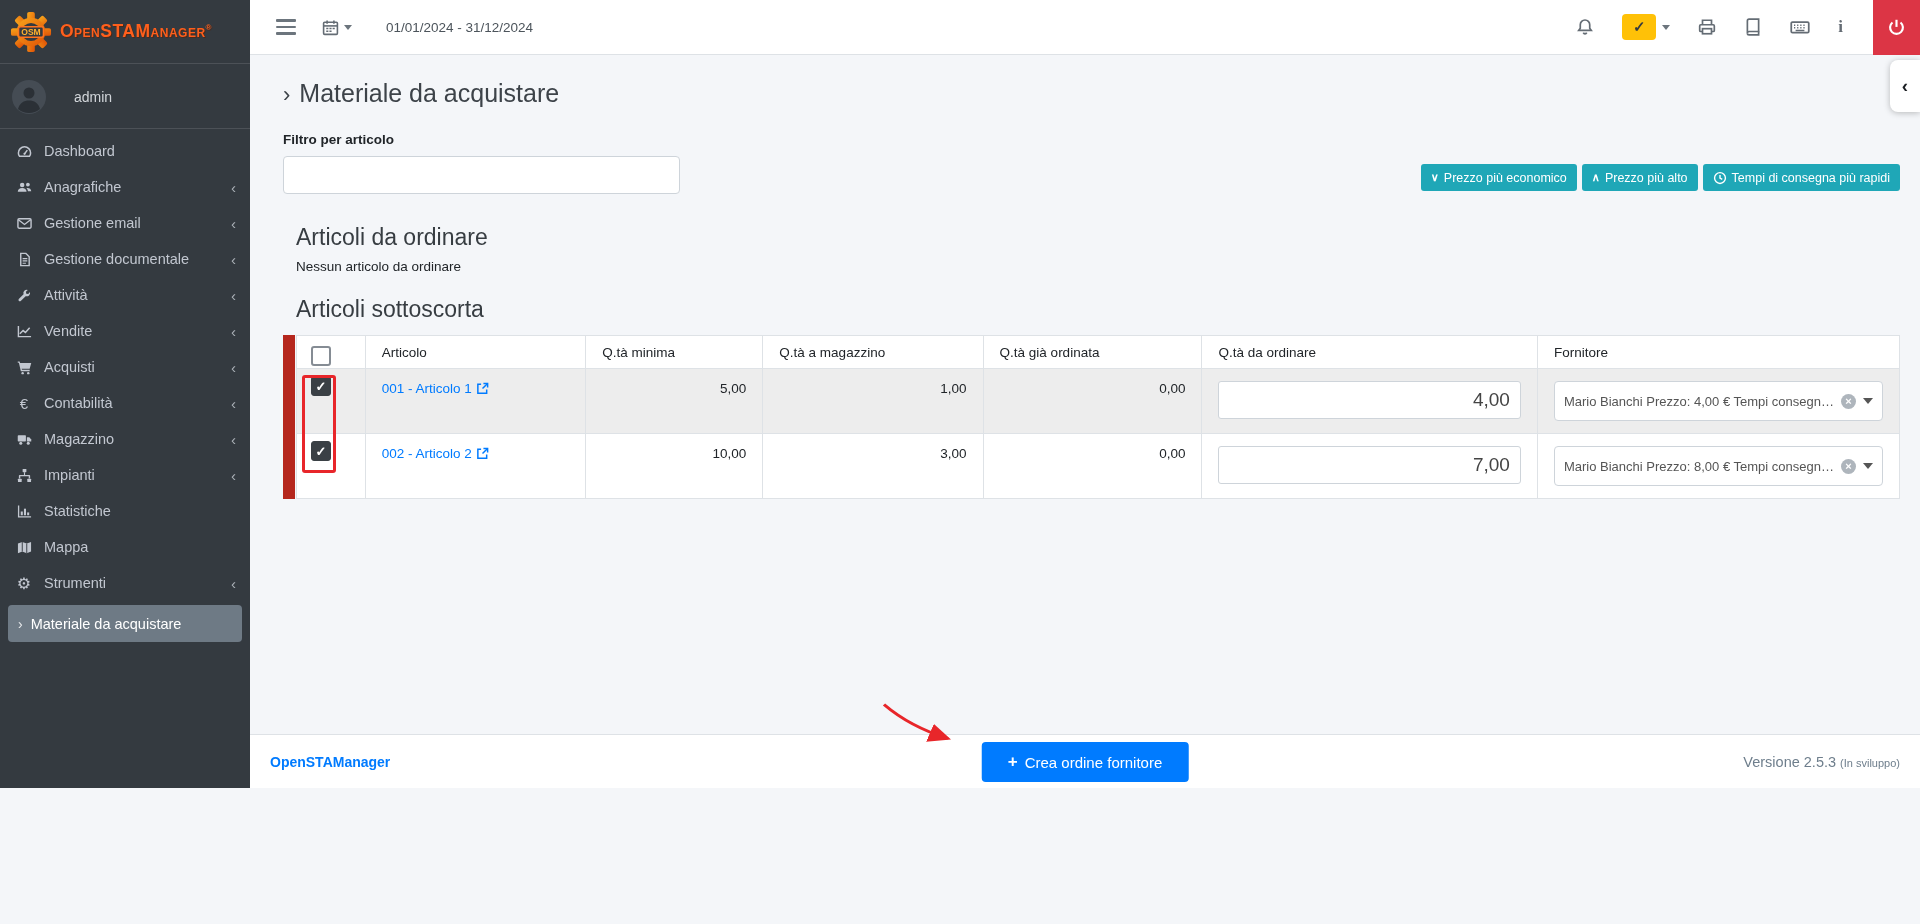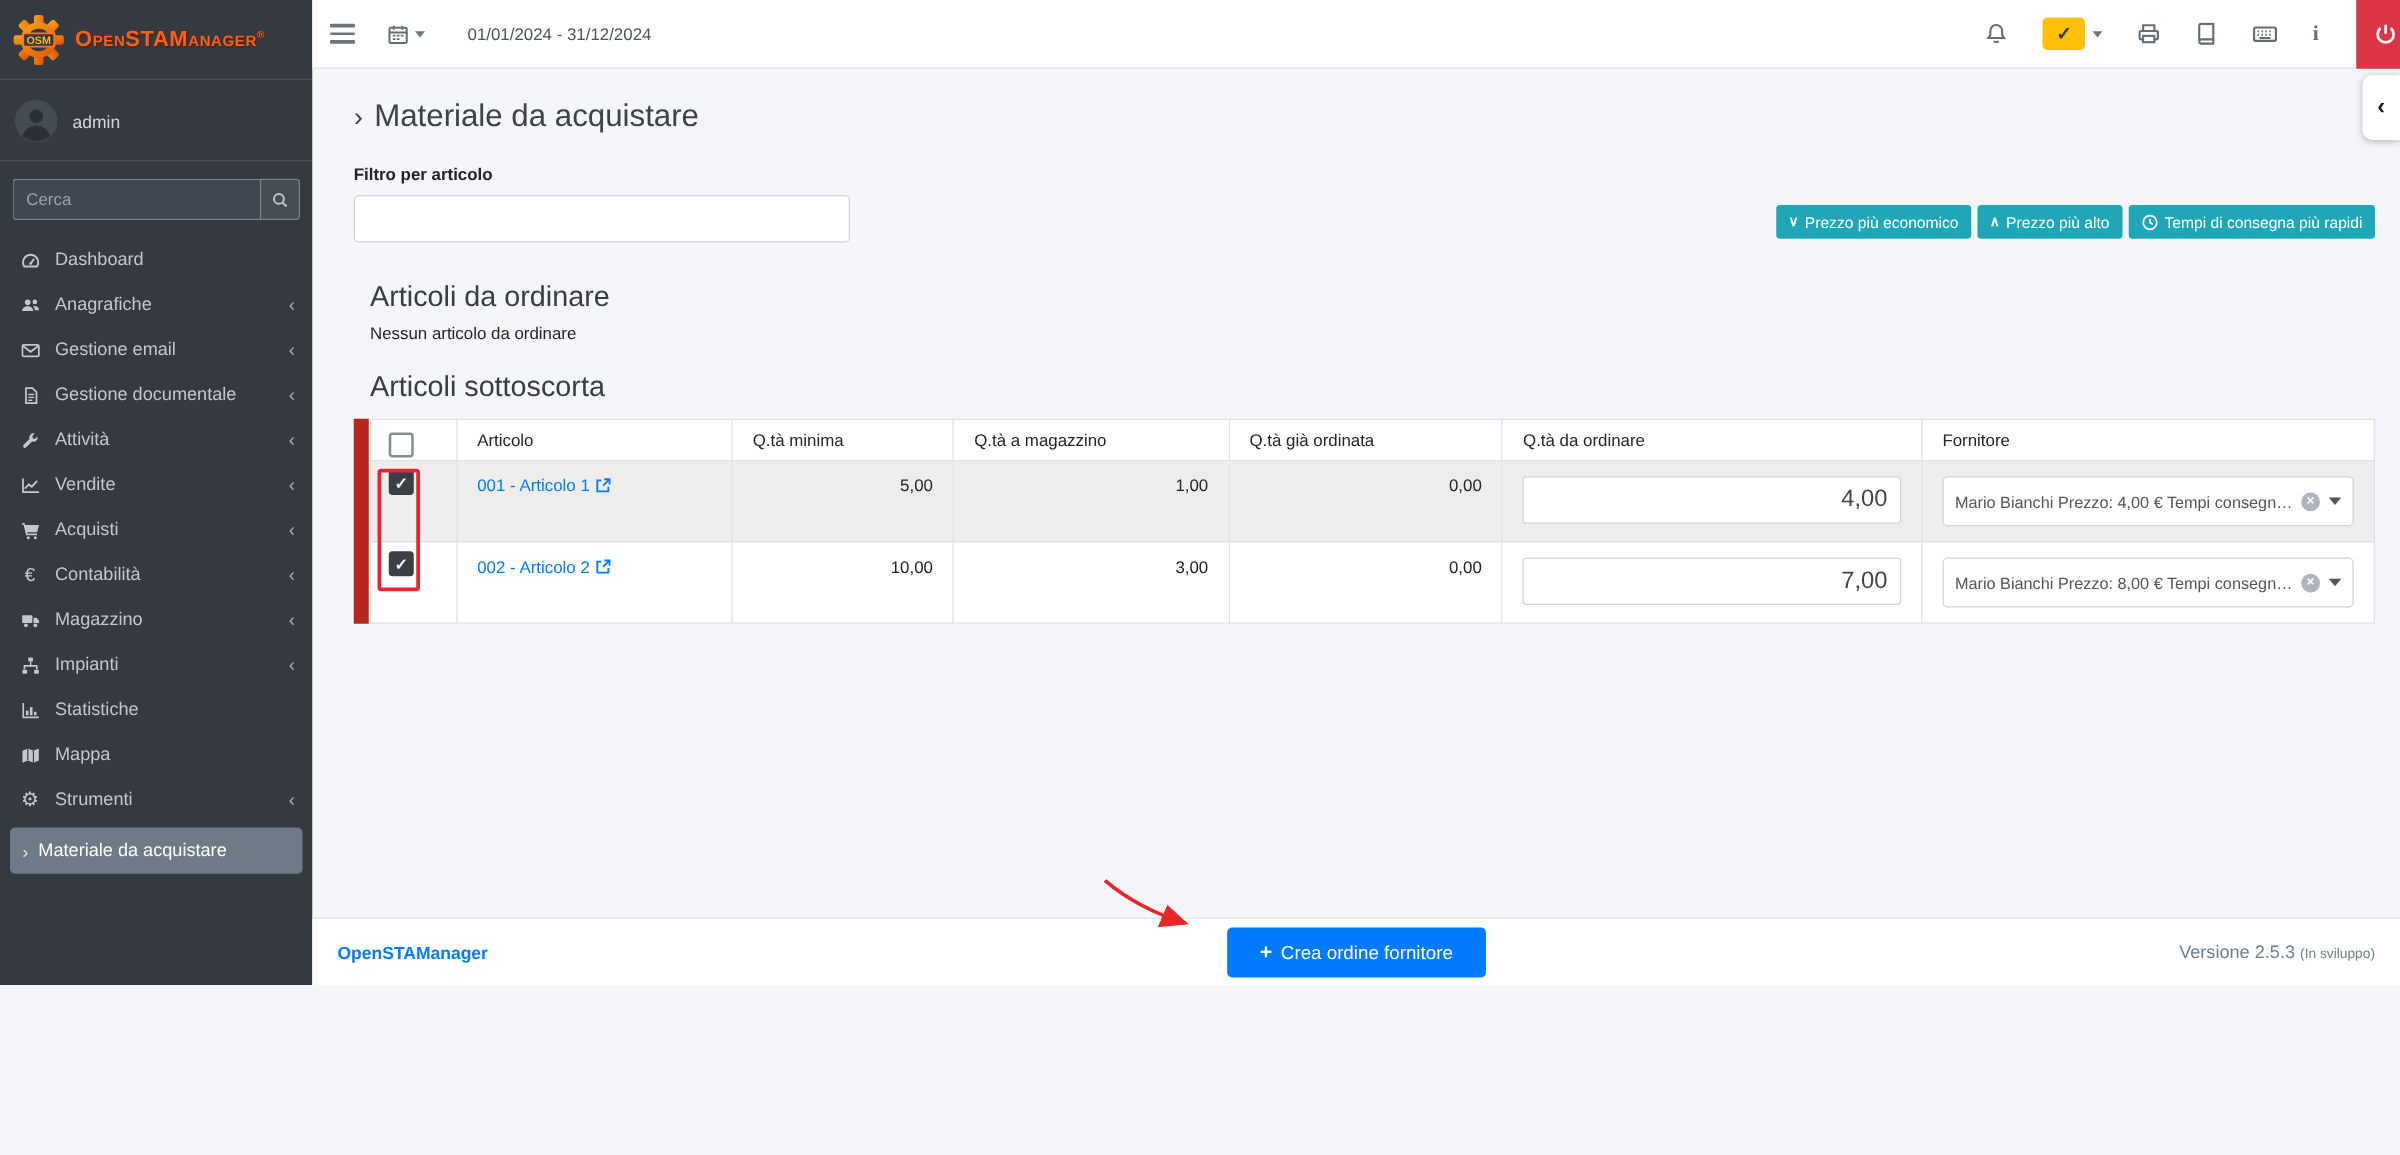--- a/index.html
+++ b/index.html
@@ -5,38 +5,38 @@
   * { box-sizing: border-box; margin: 0; padding: 0; }
   html,body { width:1920px; height:924px; overflow:hidden;
     font-family:"Liberation Sans", sans-serif; background:#f4f6f9; }
   .app { display:flex; width:1920px; height:788px; }
 
   
   .sidebar { width:250px; min-width:250px; height:100%; background:#343a40; color:#c2c7d0; display:flex; flex-direction:column; }
   .brand { height:64px; display:flex; align-items:center; gap:8px; padding:0 10px; border-bottom:1px solid rgba(255,255,255,.12); }
   .brand-name { font-weight:bold; font-variant:small-caps; letter-spacing:.5px; font-size:17.5px; color:#ff5f1c; text-shadow:1px 1px 0 rgba(90,30,0,.6); white-space:nowrap; }
   .brand-reg { font-size:8px; vertical-align:super; color:#ff5f1c; }
-  .user-panel { display:flex; align-items:center; gap:12px; padding:16px 12px 14px 12px; border-bottom:1px solid rgba(255,255,255,.12); }
+  .user-panel { display:flex; align-items:center; gap:28px; padding:16px 12px 14px 12px; border-bottom:1px solid rgba(255,255,255,.12); }
   .user-name { font-size:14px; color:#d2d6da; }
   .search-row { display:flex; margin:14px 10px 10px 10px; }
   .search-input { flex:1; height:33px; background:#3f4750; border:1px solid #7b838b; border-right:none; border-radius:3px 0 0 3px; color:#c2c7d0; padding:0 10px; font-size:13.5px; outline:none; }
   .search-input::placeholder { color:#9aa2aa; }
   .search-btn { width:38px; height:33px; background:#454d55; border:1px solid #7b838b; border-radius:0 3px 3px 0; color:#c2c7d0; display:flex; align-items:center; justify-content:center; cursor:pointer; }
   .nav { list-style:none; margin-top:4px; }
   .nav li { display:flex; align-items:center; gap:11px; height:36px; padding:0 14px 0 15px; font-size:14.5px; cursor:pointer; }
   .nav li .mi { width:18px; display:flex; justify-content:center; color:#c2c7d0; flex:none; }
   .nav li .exp { margin-left:auto; color:#aab0b6; font-size:15px; }
   .nav li.active-pill { background:#6e7a85; color:#fff; border-radius:4px; margin:4px 8px 0 8px; padding:0 10px; height:37px; gap:8px; }
   .nav li.active-pill .ar { font-size:14px; color:#e8eaec; }
   svg.ic { display:block; }
 
   
   .main { flex:1; height:100%; display:flex; flex-direction:column; position:relative; background:#f4f6f9; }
 
-  .topbar { height:55px; background:#fff; border-bottom:1px solid #dee2e6; display:flex; align-items:center; padding:0 4px; color:#646c74; flex:none; }
+  .topbar { height:55px; background:#fff; border-bottom:1px solid #dee2e6; display:flex; align-items:center; padding:0 16px; color:#646c74; flex:none; }
   .hamburger { width:20px; cursor:pointer; margin:0 12px 0 10px; }
   .hamburger div { height:2.4px; background:#6c757d; margin:4px 0; border-radius:1px; }
   .cal-group { display:flex; align-items:center; gap:5px; margin-left:14px; cursor:pointer; }
   .caret { width:0; height:0; border-left:4.5px solid transparent; border-right:4.5px solid transparent; border-top:5px solid #6c757d; display:inline-block; }
   .date-range { margin-left:34px; font-size:13.5px; color:#4c545b; }
   .top-right { margin-left:auto; display:flex; align-items:center; gap:28px; }
   .yellow-group { display:flex; align-items:center; gap:6px; cursor:pointer; }
   .yellow-btn { width:34px; height:26px; background:#ffc107; border-radius:4px; display:flex; align-items:center; justify-content:center; color:#343a40; font-weight:bold; font-size:15px; }
   .power-btn { width:47px; height:55px; background:#dc3545; margin:0 -16px 0 2px; display:flex; align-items:center; justify-content:center; cursor:pointer; }
   .top-ic { cursor:pointer; display:flex; align-items:center; }
@@ -121,29 +121,20 @@
 
     <div class="user-panel">
       <svg viewBox="0 0 34 34" width="34" height="34">
         <circle cx="17" cy="17" r="17" fill="#454c54"></circle>
         <circle cx="17" cy="13" r="5.5" fill="#2b3036"></circle>
         <path d="M6 29c1.5-6 6-8.5 11-8.5S26.5 23 28 29a17 17 0 0 1-22 0z" fill="#2b3036"></path>
       </svg>
       <span class="user-name">admin</span>
     </div>
 
-    <div class="search-row">
-      <input class="search-input" placeholder="Cerca" style="">
-      <div class="search-btn">
-        <svg class="ic" viewBox="0 0 16 16" width="14" height="14">
-            <circle cx="7" cy="7" r="4.5" fill="none" stroke="currentColor" stroke-width="1.8"></circle>
-            <line x1="10.5" y1="10.5" x2="14" y2="14" stroke="currentColor" stroke-width="1.8"></line>
-          </svg>
-      </div>
-    </div>
 
     <ul class="nav">
       <li>
         <span class="mi">
             <svg class="ic" viewBox="0 0 16 16" width="15" height="15">
               <path d="M8 3A6.5 6.5 0 0 0 1.5 9.5 6.4 6.4 0 0 0 2.6 13h10.8a6.4 6.4 0 0 0 1.1-3.5A6.5 6.5 0 0 0 8 3z" fill="none" stroke="currentColor" stroke-width="1.6"></path>
               <path d="M8 10.5 11 6.5" stroke="currentColor" stroke-width="1.6"></path>
               <circle cx="8" cy="10.5" r="1.2" fill="currentColor"></circle>
             </svg>
           </span>

